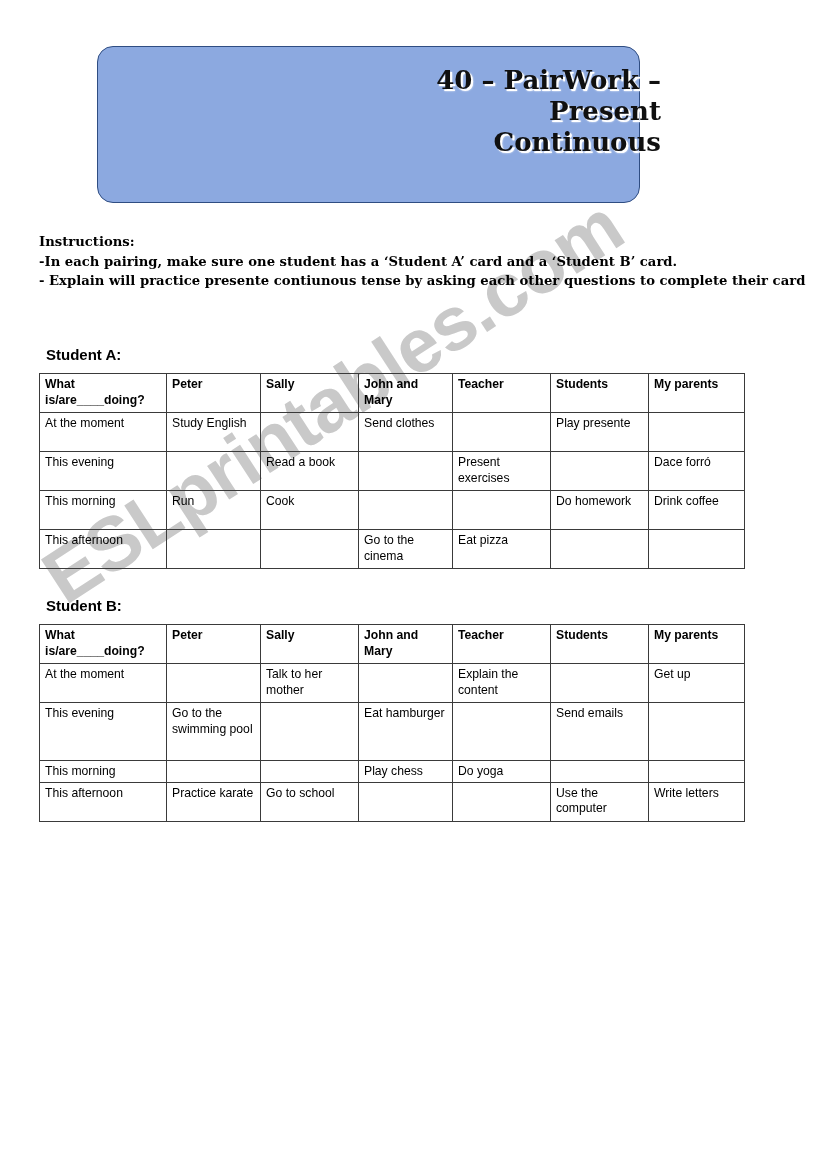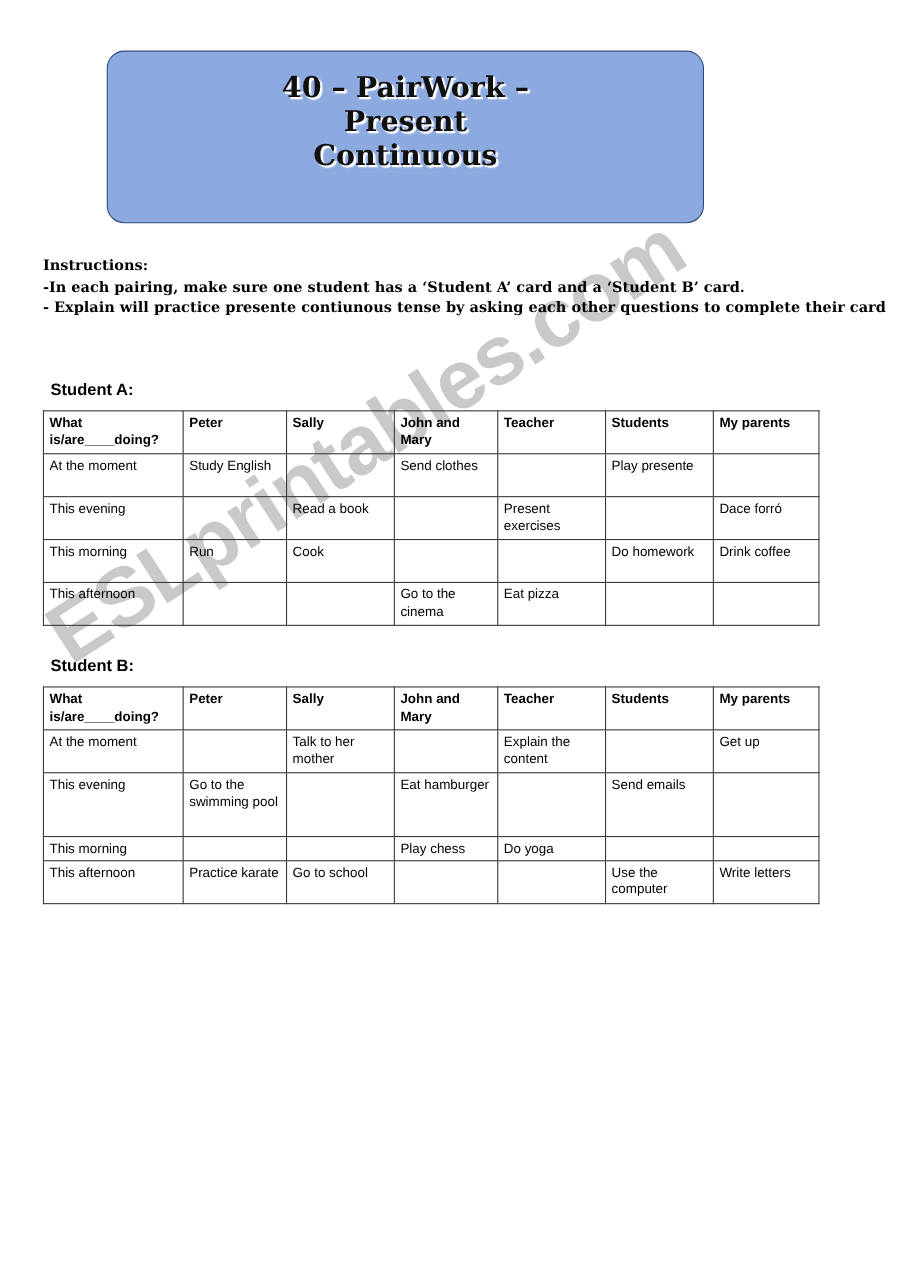--- a/index.html
+++ b/index.html
@@ -54,28 +54,29 @@
     border: 1px solid #2f4d82;
     border-radius: 16px;
     box-sizing: border-box;
     z-index: 2;
   }
   #title-text {
     position: absolute;
     left: 0;
     top: 18px;
     width: 100%;
-    text-align: center;
+    text-align: right;
     font-family: "DejaVu Serif", "Liberation Serif", serif;
     font-weight: bold;
     font-size: 26px;
     line-height: 31px;
     color: #101010;
     text-shadow: 2px 2px 0 #ffffff, 2px 2px 2px #ffffff;
     white-space: pre-line;
+    padding-left: 22px;
   }
 
   
   #instructions {
     position: absolute;
     left: 39px;
     top: 232px;
     width: 760px;
     z-index: 3;
   }

